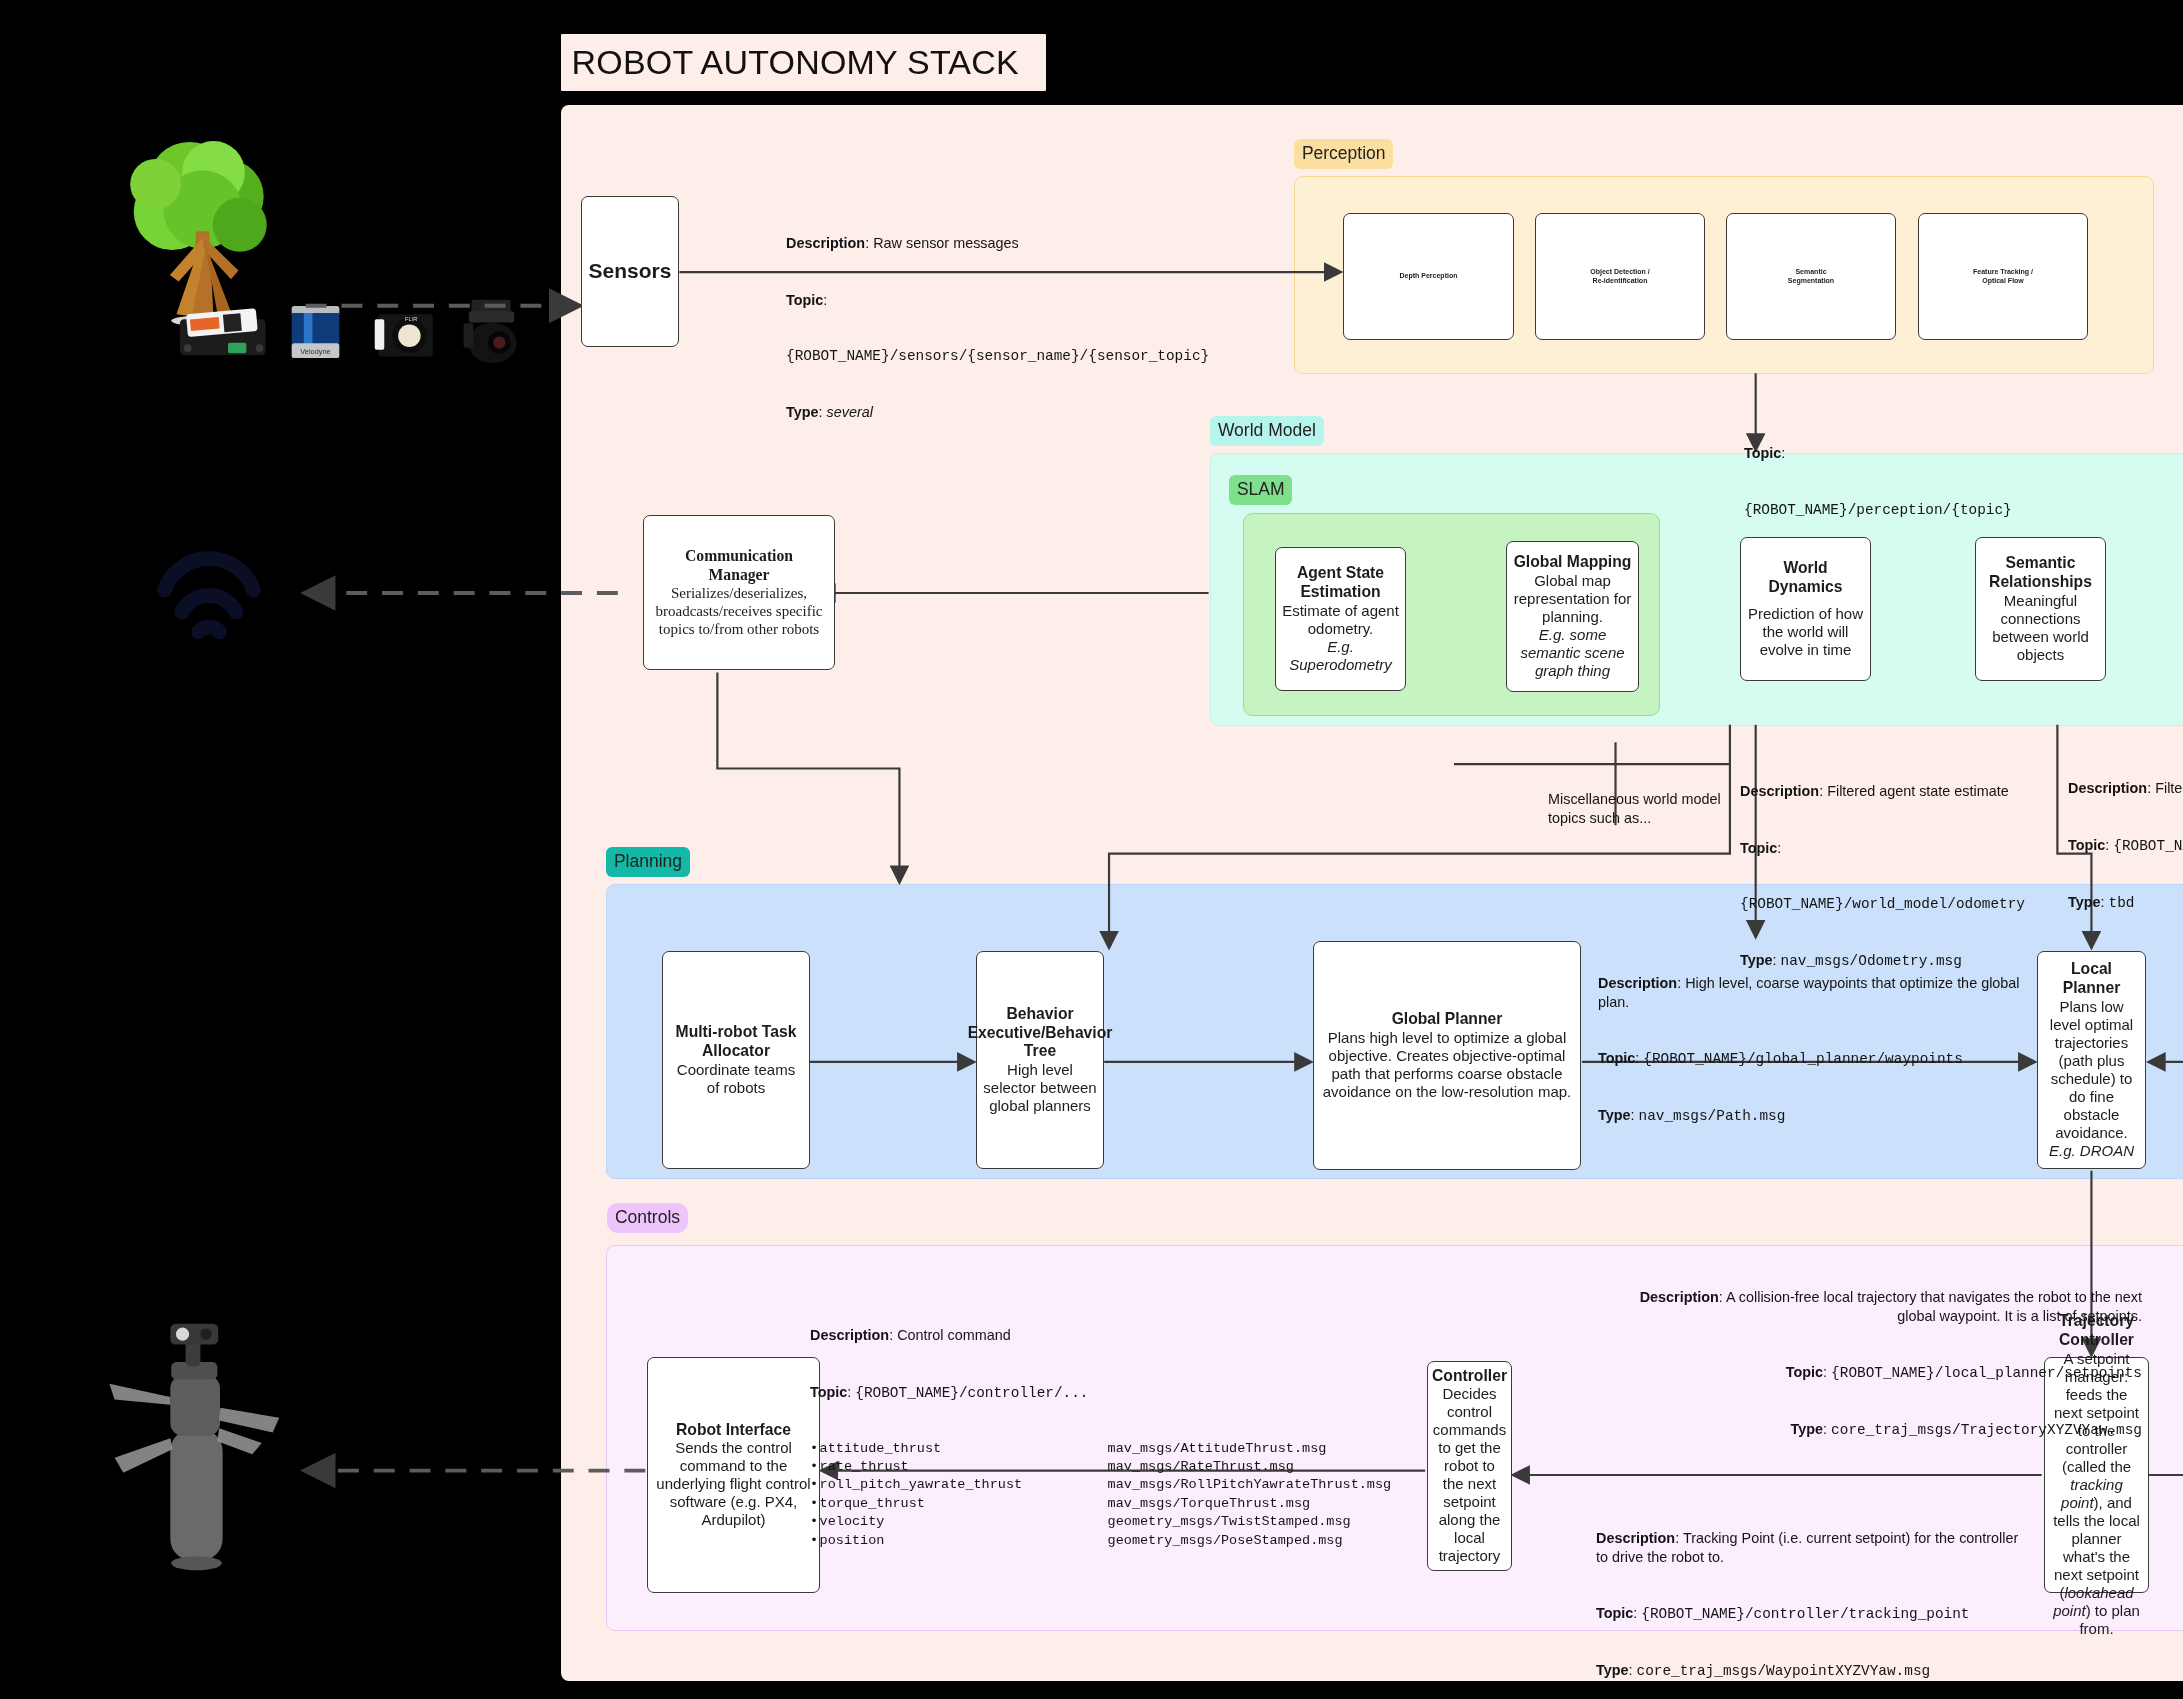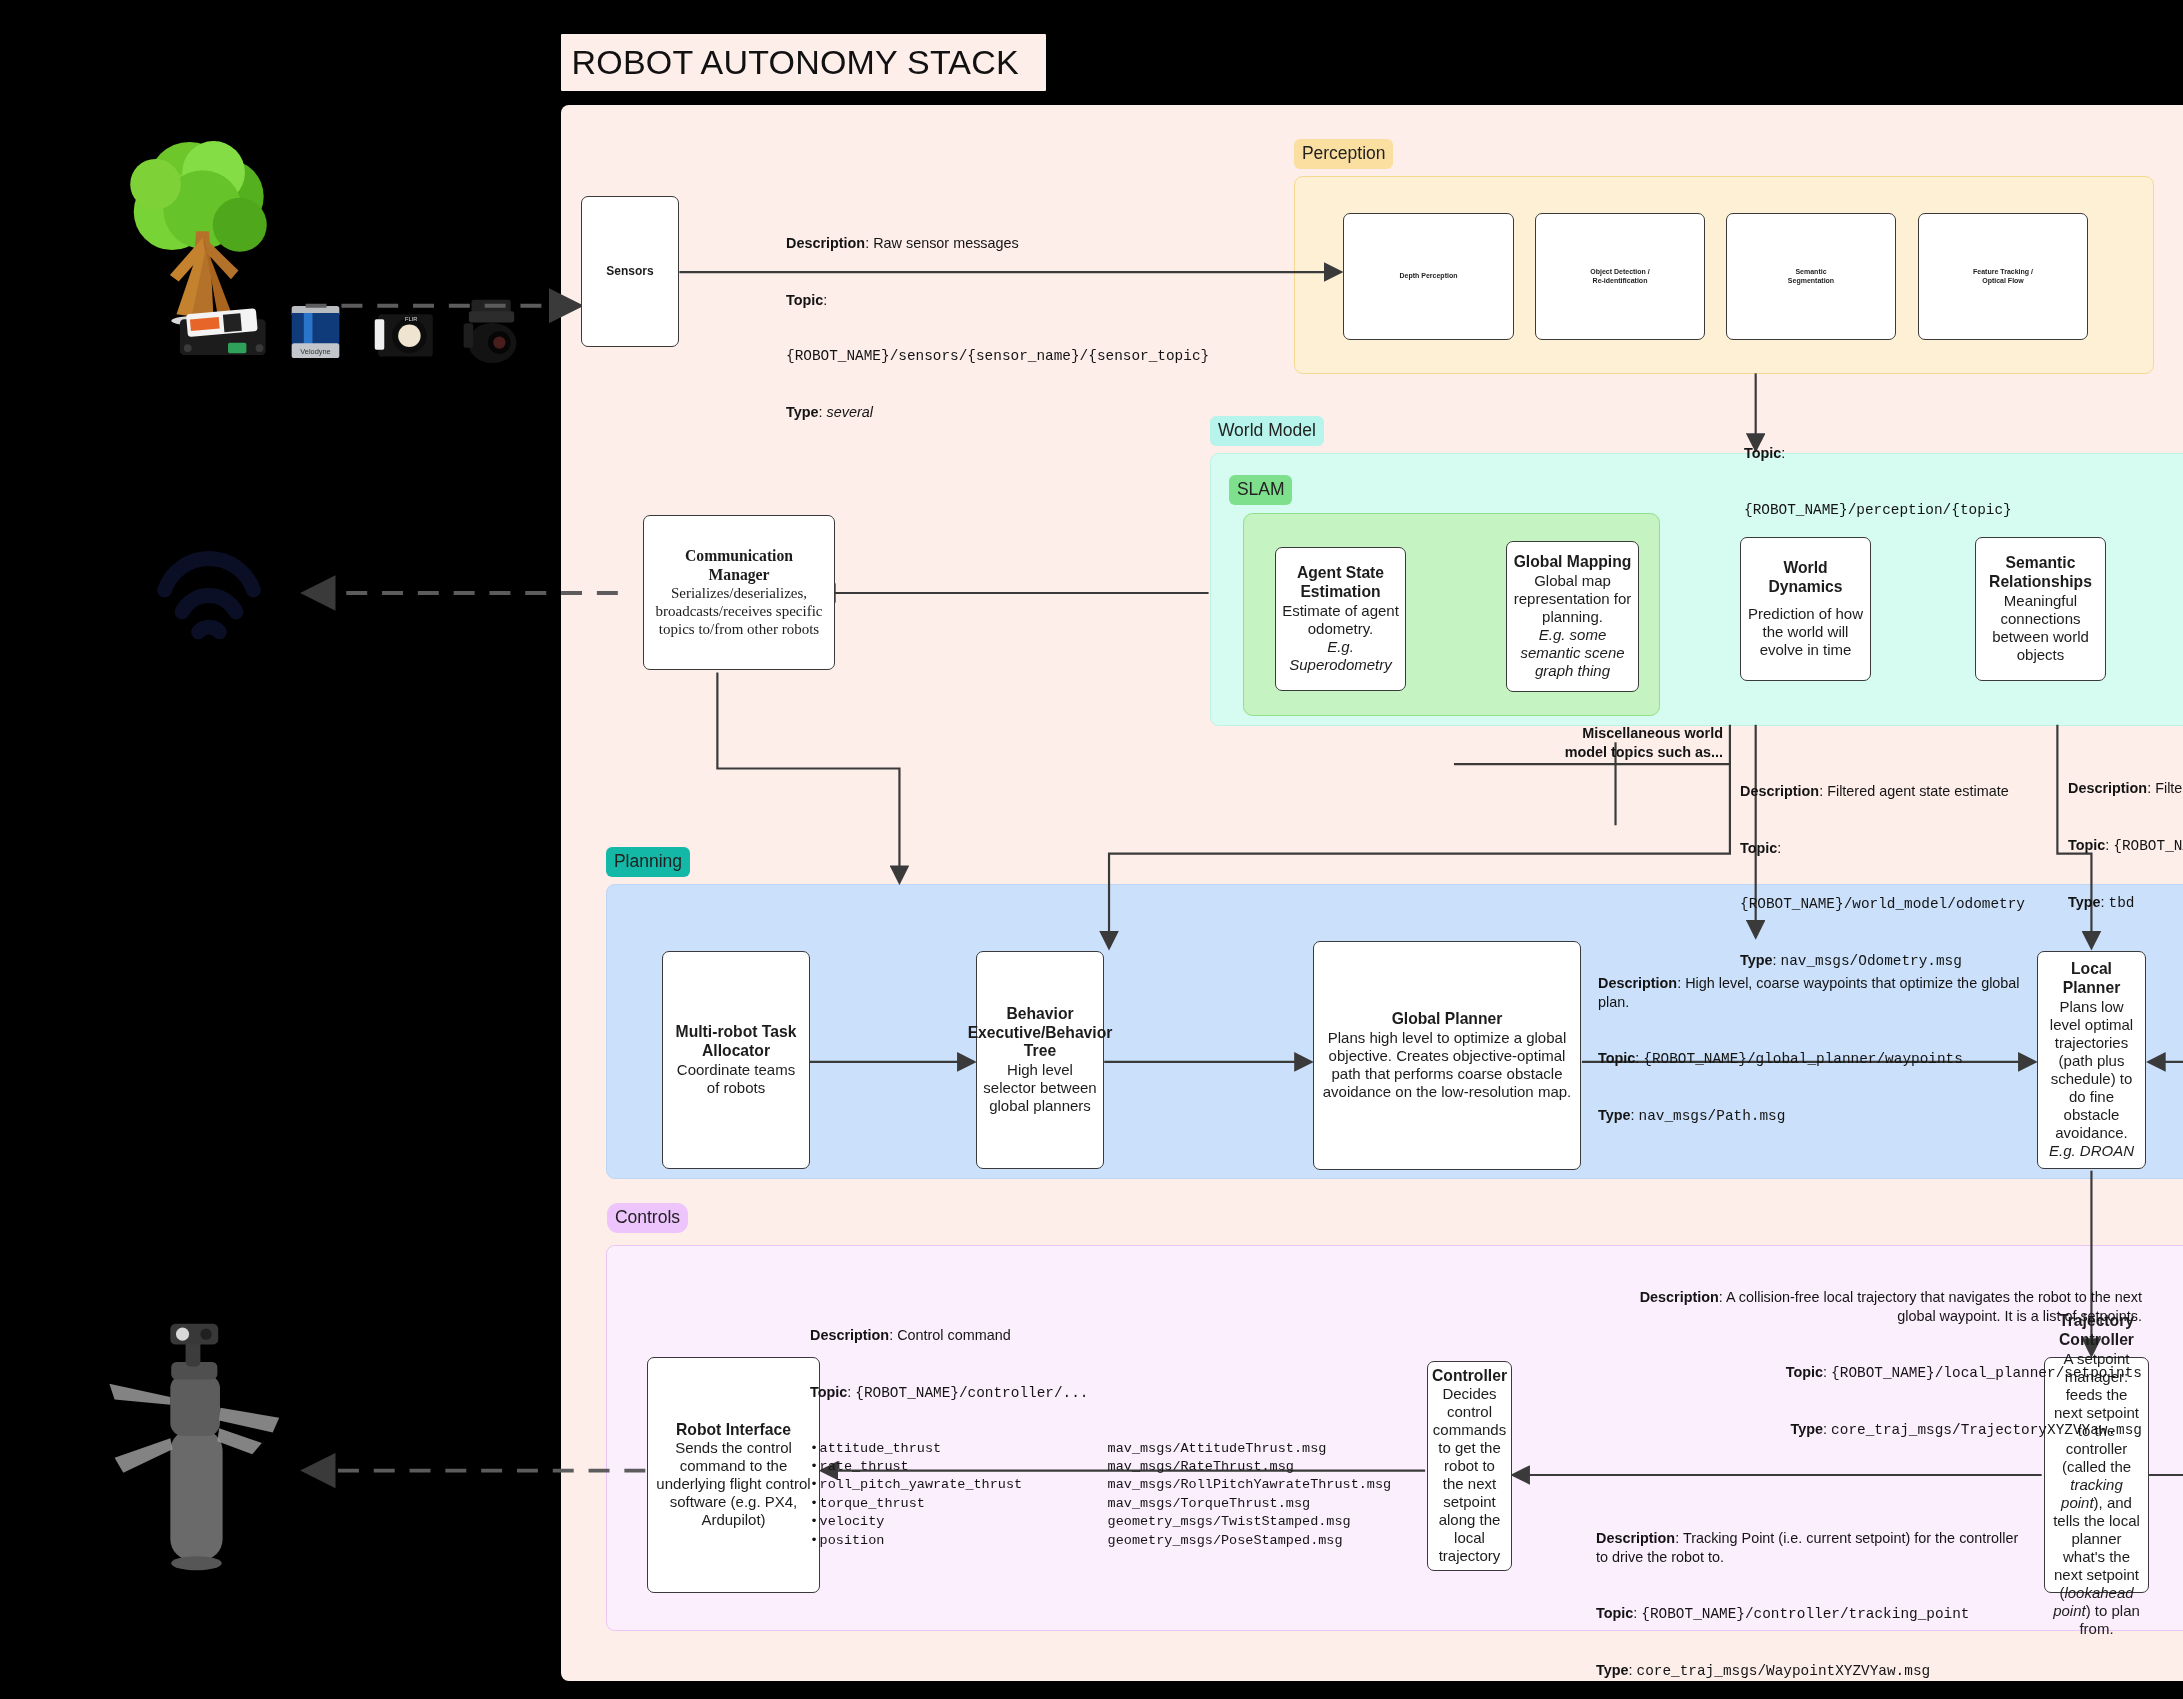--- a/index.html
+++ b/index.html
@@ -73,34 +73,34 @@
 
   
   #node-robotif{left:647px;top:1357px;width:173px;height:236px;}
   #node-controller{left:1427px;top:1361px;width:85px;height:210px;}
   #node-trajctrl{left:2044px;top:1357px;width:105px;height:236px;}
   .ct .t{font-size:15.7px;}
   .ct .d{font-size:15px;}
 
   
   #node-sensors{left:581px;top:196px;width:98px;height:151px;}
-  #node-sensors .t{font-size:12px;}
+  #node-sensors .t{font-size:21px;}
 
   
   #node-comm{left:643px;top:515px;width:192px;height:155px;font-family:Liberation Serif, serif;}
   #node-comm .t{font-size:15.7px;}
   #node-comm .d{font-size:15px;}
 
   
   .anno{font-size:14.4px;line-height:1.30;white-space:pre-wrap;color:#141414;}
   .anno b{font-weight:bold;}
   .mono{font-family:"Liberation Mono",monospace;}
   #anno-sensors{left:786px;top:197px;width:524px;}
   #anno-perc-topic{left:1744px;top:407px;width:393px;}
-  #anno-misc{left:1548px;top:724px;width:175px;text-align:right;font-weight:bold;}
+  #anno-misc{left:1548px;top:790px;width:175px;text-align:left;}
   #anno-odom{left:1740px;top:745px;width:314px;}
   #anno-map{left:2068px;top:742px;width:349px;}
   #anno-gplan{left:1598px;top:937px;width:437px;}
   #anno-setpoints{left:1609px;top:1251px;width:533px;text-align:right;}
   #anno-trackpt{left:1596px;top:1492px;width:428px;}
   #anno-ctrlcmd{left:810px;top:1289px;width:638px;}
 
   
   .cmdtable{font-family:"Liberation Mono",monospace;font-size:13.5px;line-height:1.36;}
   .cmdtable .row{display:flex;}

